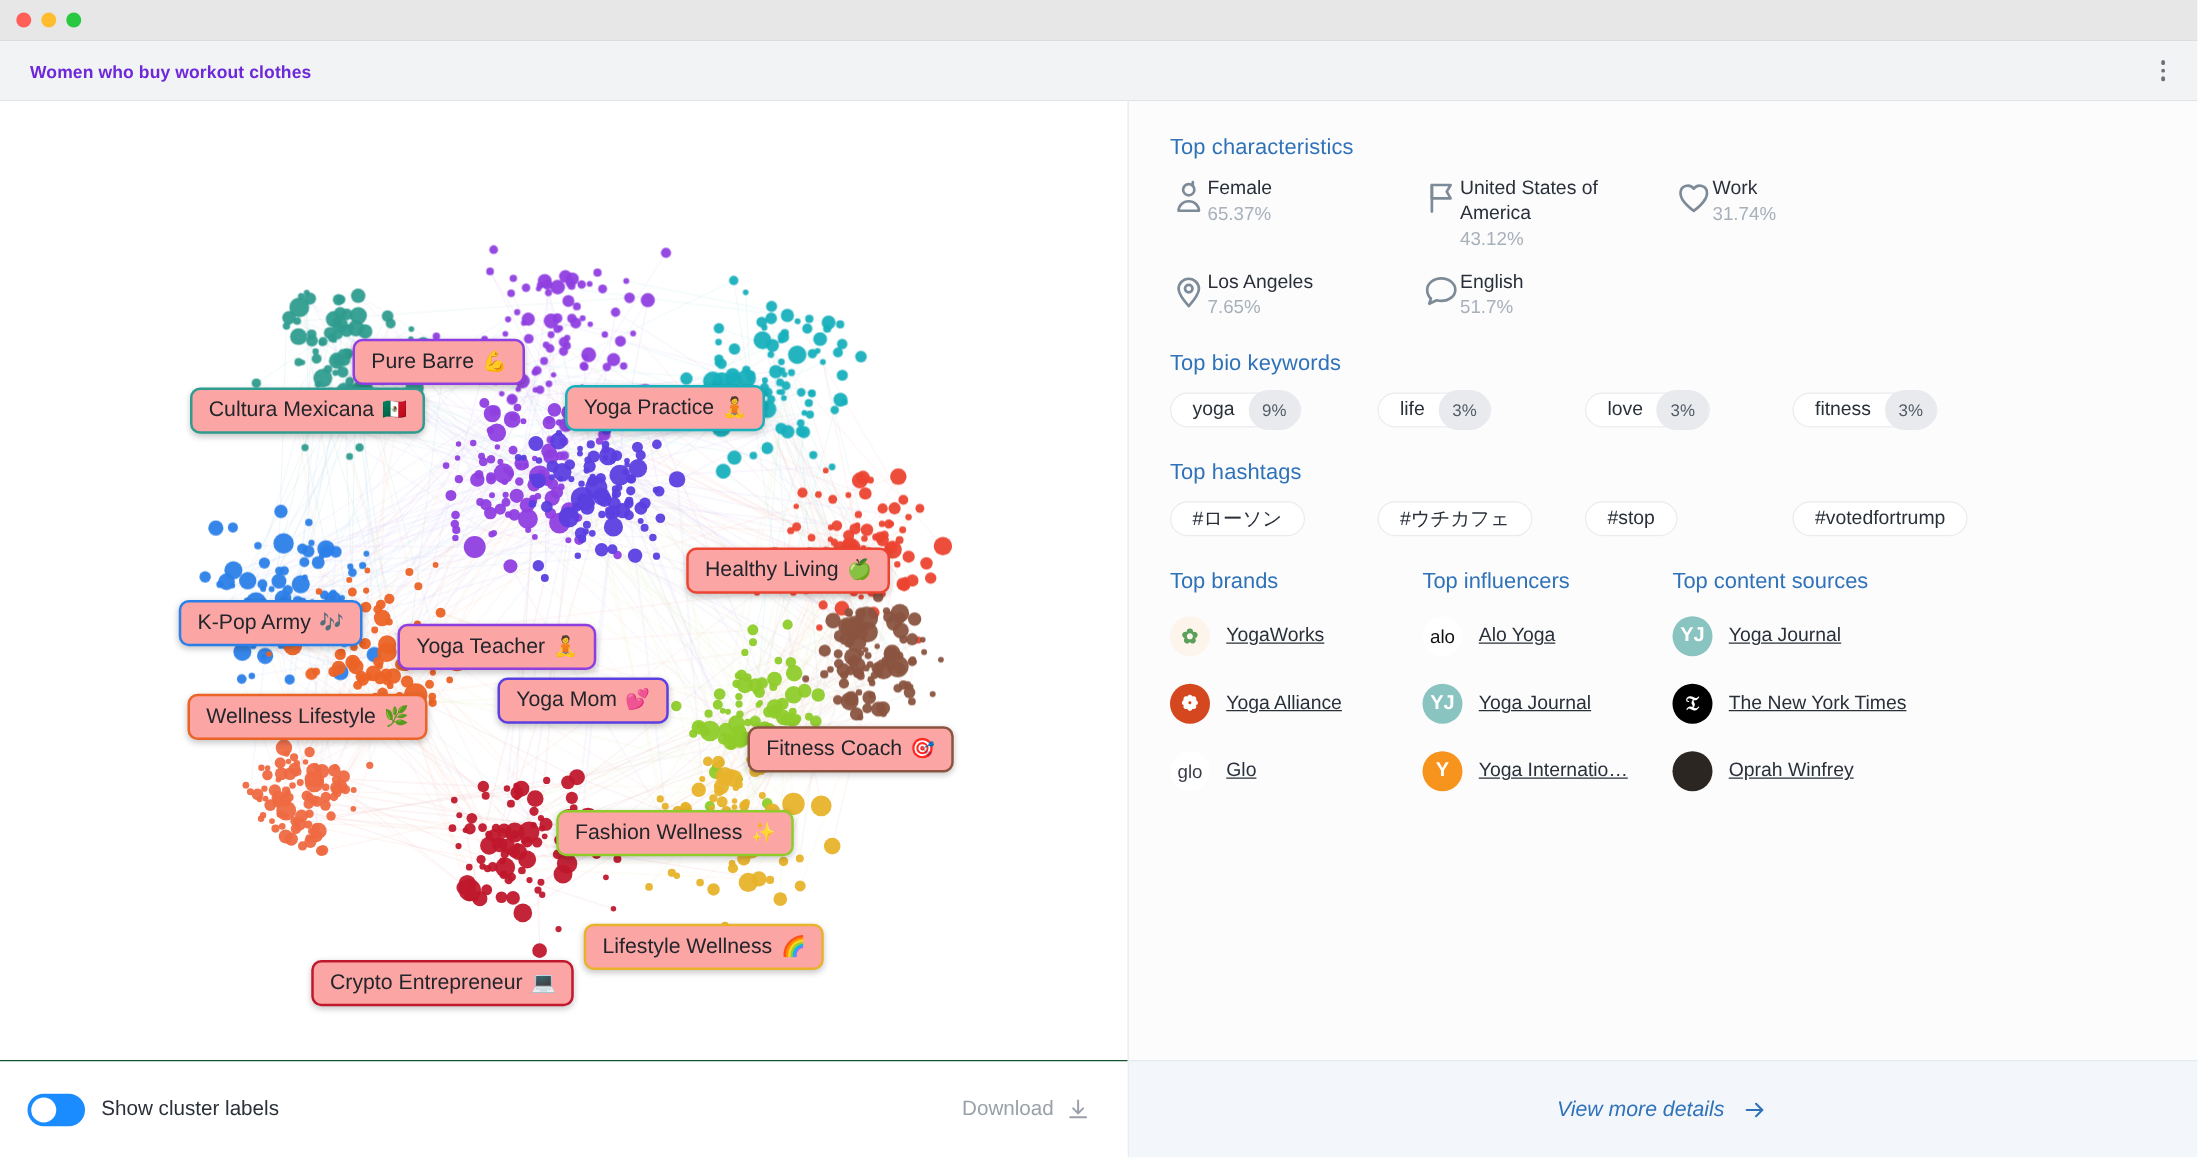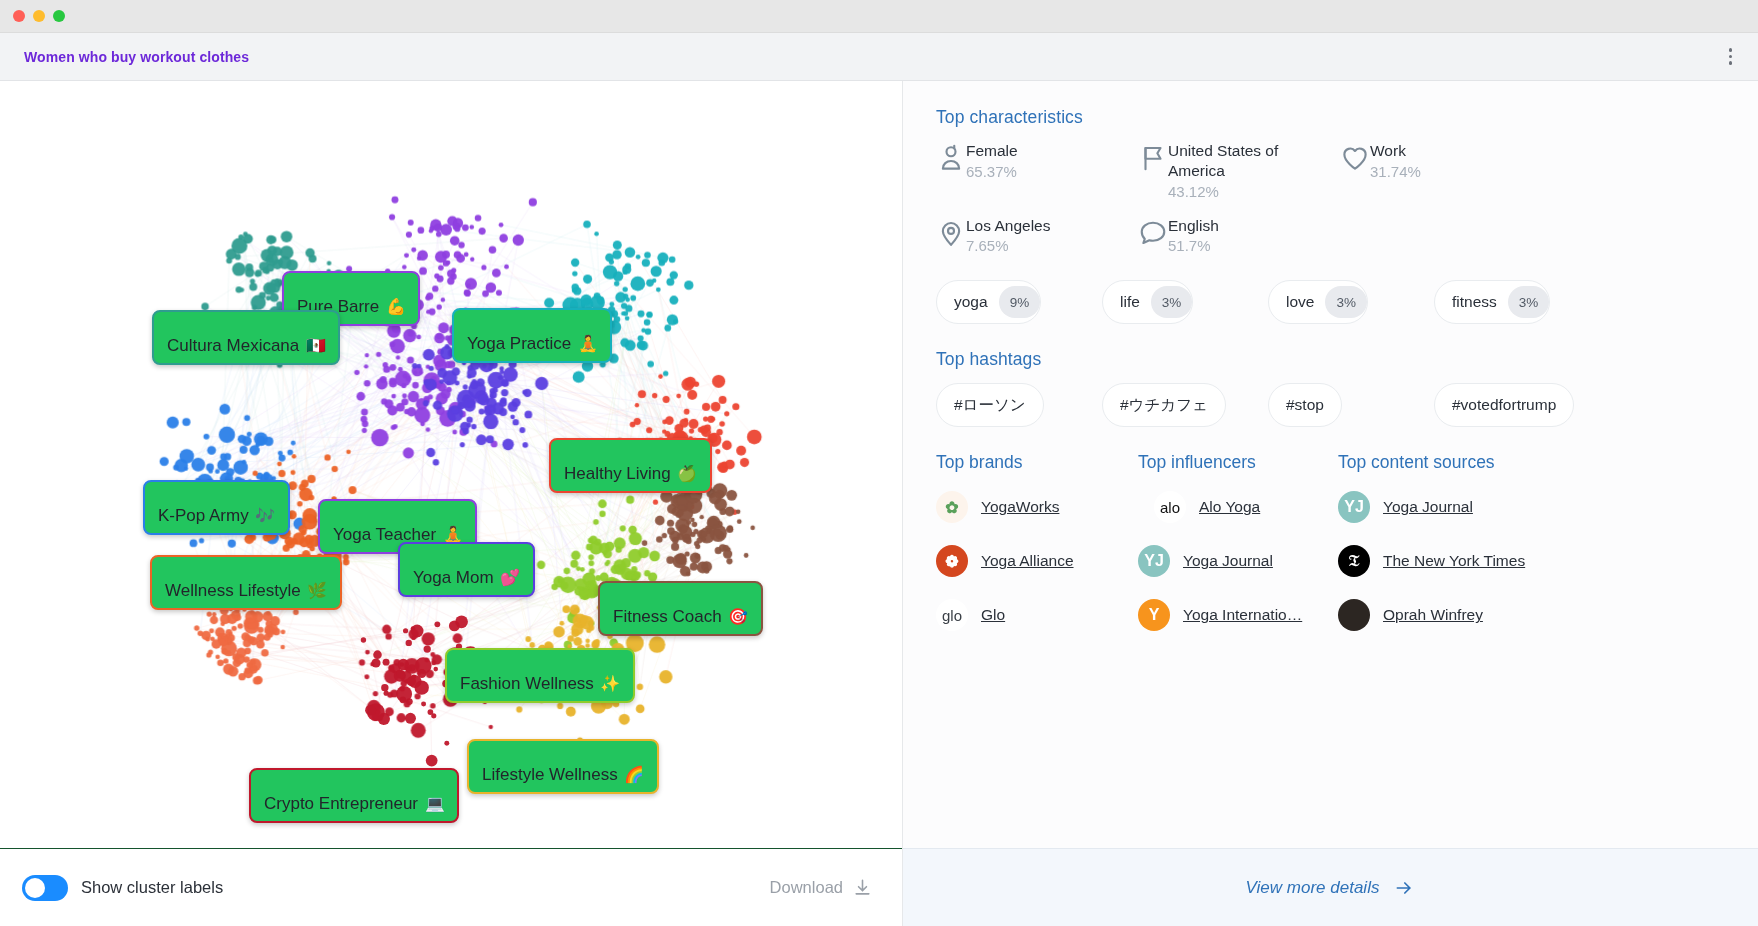--- a/index.html
+++ b/index.html
@@ -63,27 +63,27 @@
     border-right: 1px solid #e6e8ea;
     display: flex; flex-direction: column;
   }
   .viz-canvas { position: relative; flex: 1 1 auto; overflow: hidden; }
   #cluster-svg { position: absolute; inset: 0; width: 100%; height: 100%; }
 
   .labels-layer { position: absolute; inset: 0; pointer-events: none; }
   .cluster-label {
     position: absolute;
     pointer-events: auto;
-    background: #22c55e;
+    background: #fca5a5;
     border-radius: 8px;
     border: 2px solid #888;
     box-shadow: 0 2px 5px rgba(0,0,0,.22);
     font-size: 17px;
     color: #22262b;
-    padding: 24px 12px 7px 13px;
+    padding: 6px 12px 7px 13px;
     white-space: nowrap;
     line-height: 1.15;
     cursor: pointer;
   }
   .cluster-label .emo { margin-left: 7px; font-size: 16px; }
 
   
   .viz-footer {
     height: 78px; flex: 0 0 78px;
     border-top: 1px solid #14532d;
@@ -139,21 +139,21 @@
   .char-val { font-size: 15px; color: #a8b0ba; }
 
   
   .chip-row { display: flex; gap: 0; margin-bottom: 25px; }
   .chip-slot { width: 166px; flex: 0 0 166px; }
   .chip {
     display: inline-flex; align-items: center; gap: 0;
     background: #fff;
     border: 1px solid #e9ecef;
     border-radius: 999px;
-    height: 44px;
+    height: 28px;
     padding: 0 0 0 17px;
     font-size: 15.5px; color: #2a3039;
     cursor: pointer;
   }
   .chip .pct {
     margin-left: 11px;
     background: #e8eaee; color: #525a65;
     font-size: 13.5px;
     height: 32px; min-width: 40px;
     border-radius: 999px;
@@ -2121,20 +2121,21 @@
                   <path d="M12 3.8c5 0 9 3.2 9 7.2s-4 7.2-9 7.2c-1 0-2-.1-2.9-.4L4.3 20l1.1-3.3C3.9 15.4 3 13.4 3 11c0-4 4-7.2 9-7.2z"></path>
                 </svg>
               </span>
               <span class="char-txt">
                 <span class="char-name">English</span>
                 <span class="char-val">51.7%</span>
               </span>
             </div>
           </div>
 
+        <div class="sec-title">Top bio keywords</div>
         <div class="chip-row" id="keyword-row">
             <div class="chip-slot"><span class="chip">
                 <span>yoga</span>
                 <span class="pct">9%</span>
               </span></div>
             <div class="chip-slot"><span class="chip">
                 <span>life</span>
                 <span class="pct">3%</span>
               </span></div>
             <div class="chip-slot"><span class="chip">
@@ -2178,21 +2179,21 @@
                 <div class="entity">
                   <span class="ent-logo" style="background:#ffffff;color:#3a3f46;font-weight:normal;font-size:15px;">glo</span>
                   <span class="ent-name">Glo</span>
                 </div>
               </div>
           </div>
           <div>
             <div class="col-head">Top influencers</div>
             <div id="influencers-list">
                 <div class="entity">
-                  <span class="ent-logo" style="background:#ffffff;color:#111111;font-weight:normal;font-size:15px;margin-left:16px;">alo</span>
+                  <span class="ent-logo" style="background:#ffffff;color:#111111;font-weight:normal;font-size:15px;">alo</span>
                   <span class="ent-name">Alo Yoga</span>
                 </div>
                 <div class="entity">
                   <span class="ent-logo" style="background:#89c4c0;color:#ffffff;font-weight:bold;font-size:16px;">YJ</span>
                   <span class="ent-name">Yoga Journal</span>
                 </div>
                 <div class="entity">
                   <span class="ent-logo" style="background:#f7941d;color:#ffffff;font-weight:bold;font-size:16px;">Y</span>
                   <span class="ent-name">Yoga Internatio…</span>
                 </div>

